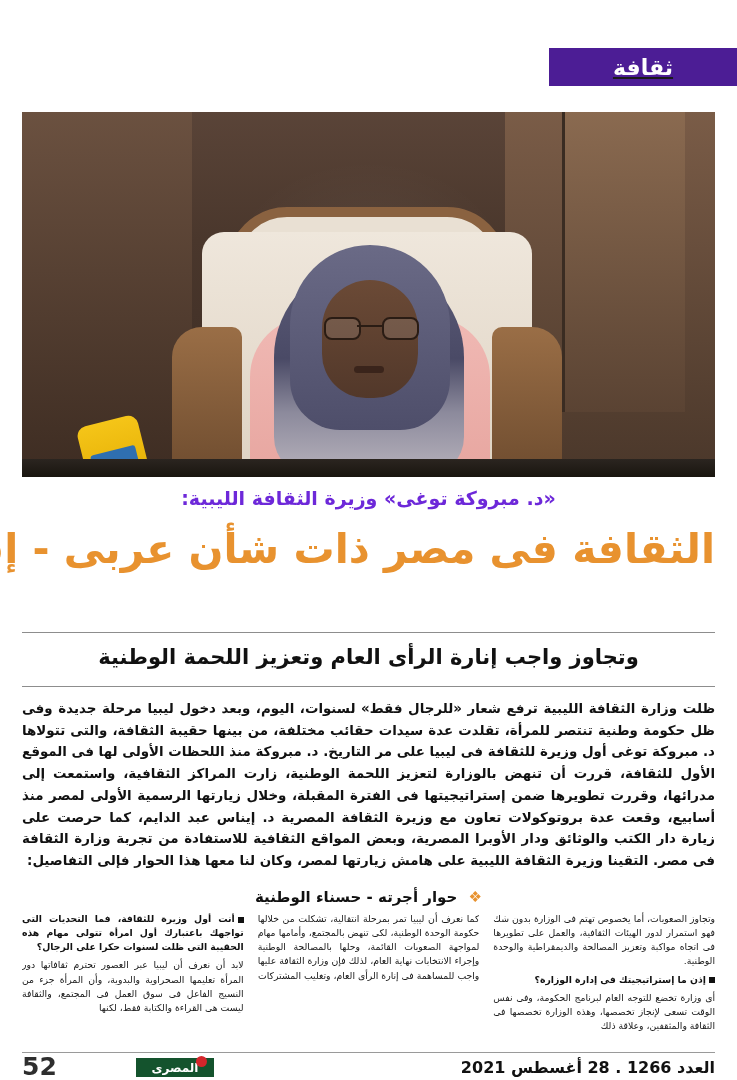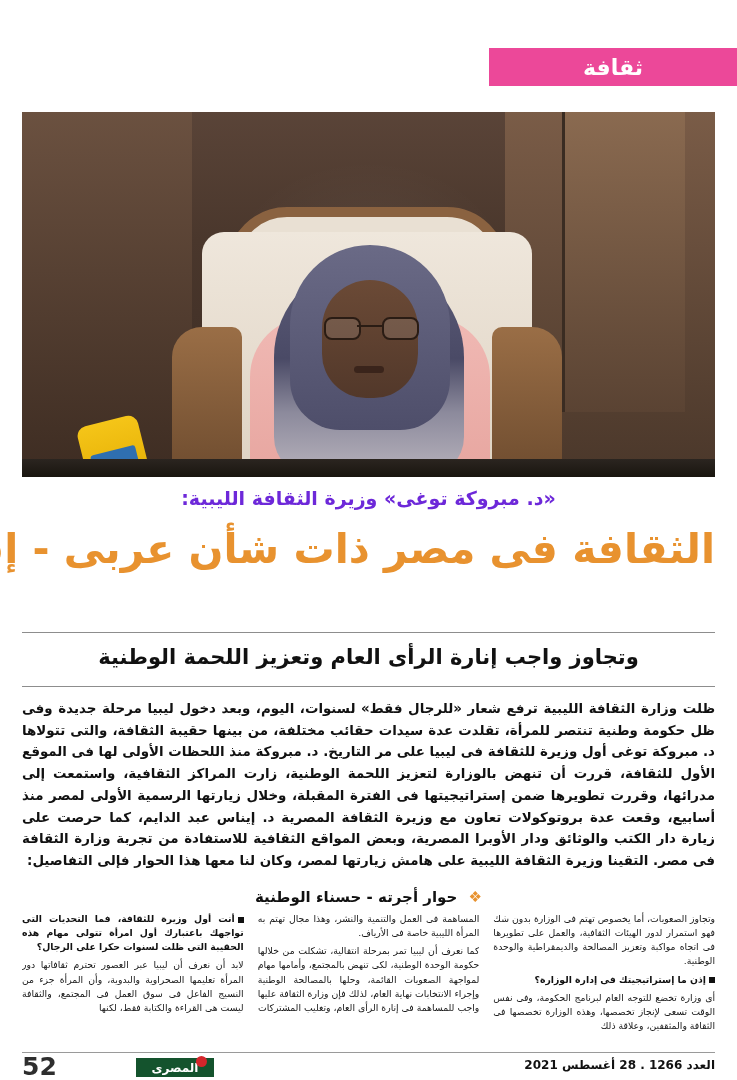--- a/index.html
+++ b/index.html
@@ -21,26 +21,27 @@
     height: 1080px;
     background: #ffffff;
     box-sizing: border-box;
   }
 
   
   .header-band {
     position: absolute;
     top: 48px;
     right: 0;
-    width: 248px;
+    width: 188px;
     height: 38px;
-    background: #ec4899;
+    background: #4c1d95;
     display: flex;
     align-items: center;
     justify-content: center;
+    text-decoration: underline;
   }
   .header-band .section-title {
     color: #ffffff;
     font-size: 22px;
     font-weight: bold;
     letter-spacing: 1px;
   }
 
   
   .photo-wrap {
@@ -261,21 +262,21 @@
     background: #9a9a9a;
   }
   .page-num {
     position: absolute;
     left: 22px; top: 1052px;
     font-size: 25px; font-weight: bold; color: #2e2e2e; text-align: right;
   }
   .footer-info {
     position: absolute;
     right: 22px; top: 1058px;
-    font-size: 12px; font-weight: bold; color: #111111;
+    font-size: 16px; font-weight: bold; color: #111111;
     direction: rtl;
   }
   .logo {
     position: absolute;
     left: 136px; top: 1058px;
     width: 78px; height: 19px;
     background: #14532d;
     display: flex; align-items: center; justify-content: center;
   }
   .logo span {
@@ -340,21 +341,20 @@
   <div class="cols">
 
     <div class="col">
       <p class="q">
         <span class="bullet"></span><span>أنت أول وزيرة للثقافة، فما التحديات التى تواجهك باعتبارك أول امرأة تتولى مهام هذه الحقيبة التى ظلت لسنوات حكرا على الرجال؟</span>
       </p>
       <p>لابد أن نعرف أن ليبيا عبر العصور تحترم ثقافاتها دور المرأة تعليمها الصحراوية والبدوية، وأن المرأة جزء من النسيج الفاعل فى سوق العمل فى المجتمع، والثقافة ليست هى القراءة والكتابة فقط، لكنها</p>
     </div>
 
     <div class="col">
-      <p>المساهمة فى العمل والتنمية والنشر، وهذا مجال تهتم به المرأة الليبية خاصة فى الأرياف.</p>
       <p>كما نعرف أن ليبيا تمر بمرحلة انتقالية، تشكلت من خلالها حكومة الوحدة الوطنية، لكى تنهض بالمجتمع، وأمامها مهام لمواجهة الصعوبات القائمة، وحلها بالمصالحة الوطنية وإجراء الانتخابات نهاية العام، لذلك فإن وزارة الثقافة عليها واجب للمساهمة فى إنارة الرأى العام، وتغليب المشتركات</p>
     </div>
 
     <div class="col">
       <p>وتجاوز الصعوبات، أما يخصوص تهتم فى الوزارة بدون شك فهو استمرار لدور الهيئات الثقافية، والعمل على تطويرها فى اتجاه مواكبة وتعزيز المصالحة والديمقراطية والوحدة الوطنية.</p>
       <p class="q">
         <span class="bullet"></span><span>إذن ما إستراتيجيتك فى إدارة الوزارة؟</span>
       </p>
       <p>أى وزارة تخضع للتوجه العام لبرنامج الحكومة، وفى نفس الوقت تسعى لإنجاز تخصصها، وهذه الوزارة تخصصها فى الثقافة والمثقفين، وعلاقة ذلك</p>
     </div>

